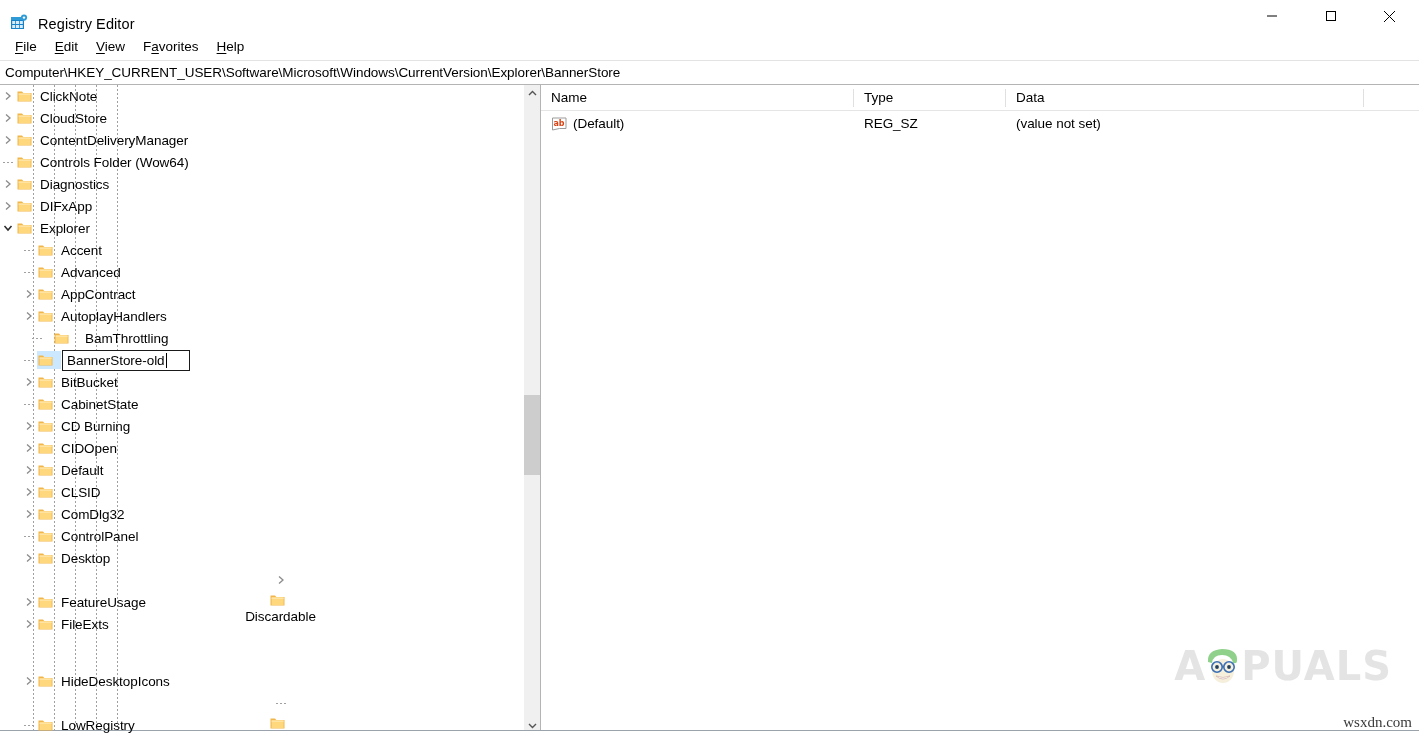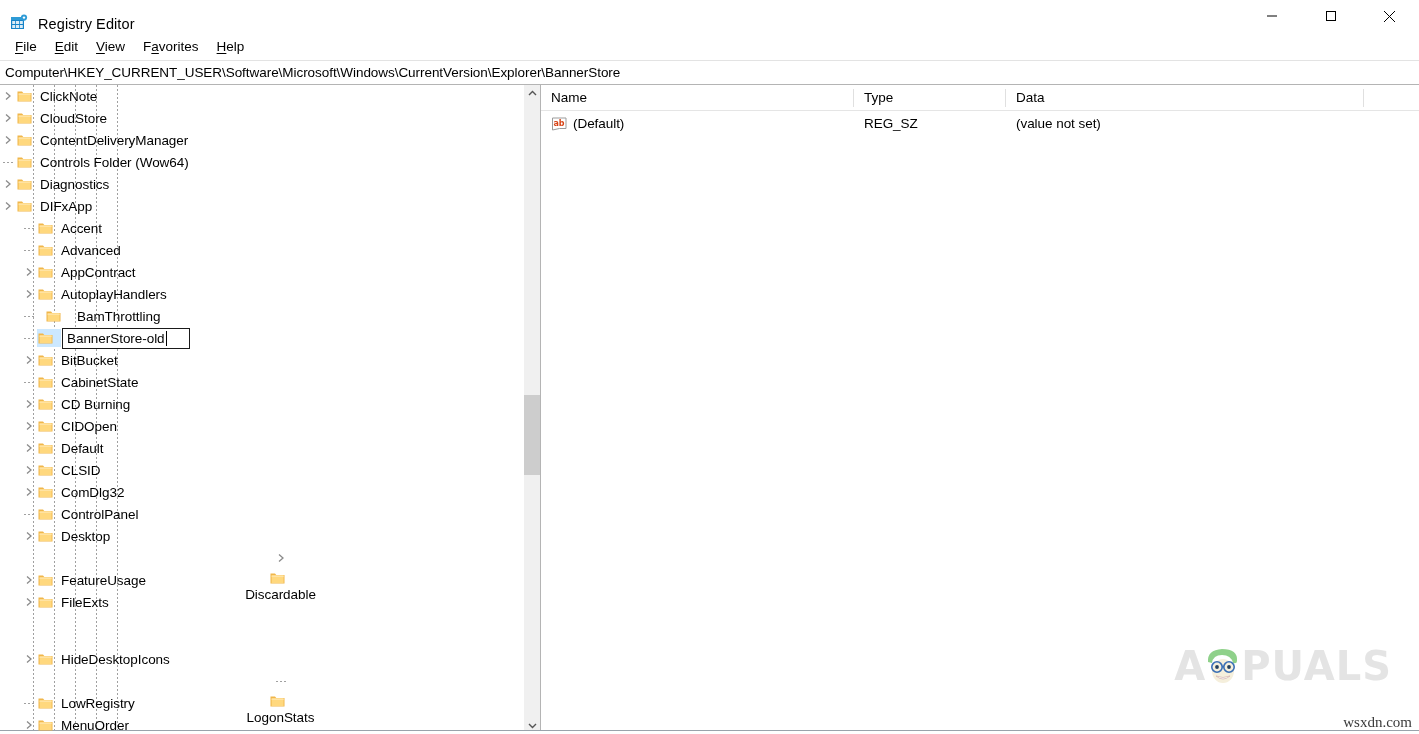--- a/index.html
+++ b/index.html
@@ -352,20 +352,35 @@
             </div>
             <div class="folder-wrap">
               <div class="folder"><svg width="15" height="14" viewBox="0 0 15 14">
                   <path d="M0.5 2.5 L5 2.5 L6.3 4 L14.5 4 L14.5 12.5 L0.5 12.5 Z" fill="#f0b64a"></path>
                   <path d="M1.6 4.4 L13.6 4.4 L13.6 12 L1.6 12 Z" fill="#ffd87e"></path>
                   <path d="M1.6 4.4 L13.6 4.4 L13.6 6 L1.6 6 Z" fill="#ffe3a3"></path>
                 </svg></div>
             </div>
             <span class="tlabel">DIFxApp</span>
           </div>
+          <div class="trow" style="padding-left: 0px;">
+            <div class="twist">
+              <svg width="10" height="8" viewBox="0 0 10 8">
+                <polyline points="1.5,2 5,6 8.5,2" fill="none" stroke="#2b2b2b" stroke-width="1.5"></polyline>
+              </svg>
+            </div>
+            <div class="folder-wrap">
+              <div class="folder"><svg width="15" height="14" viewBox="0 0 15 14">
+                  <path d="M0.5 2.5 L5 2.5 L6.3 4 L14.5 4 L14.5 12.5 L0.5 12.5 Z" fill="#f0b64a"></path>
+                  <path d="M1.6 4.4 L13.6 4.4 L13.6 12 L1.6 12 Z" fill="#ffd87e"></path>
+                  <path d="M1.6 4.4 L13.6 4.4 L13.6 6 L1.6 6 Z" fill="#ffe3a3"></path>
+                </svg></div>
+            </div>
+            <span class="tlabel">Explorer</span>
+          </div>
           <div class="trow" style="padding-left: 21px;">
             <div class="tstub"></div>
             <div class="folder-wrap">
               <div class="folder"><svg width="15" height="14" viewBox="0 0 15 14">
                   <path d="M0.5 2.5 L5 2.5 L6.3 4 L14.5 4 L14.5 12.5 L0.5 12.5 Z" fill="#f0b64a"></path>
                   <path d="M1.6 4.4 L13.6 4.4 L13.6 12 L1.6 12 Z" fill="#ffd87e"></path>
                   <path d="M1.6 4.4 L13.6 4.4 L13.6 6 L1.6 6 Z" fill="#ffe3a3"></path>
                 </svg></div>
             </div>
             <span class="tlabel">Accent</span>
@@ -404,21 +419,21 @@
             </div>
             <div class="folder-wrap">
               <div class="folder"><svg width="15" height="14" viewBox="0 0 15 14">
                   <path d="M0.5 2.5 L5 2.5 L6.3 4 L14.5 4 L14.5 12.5 L0.5 12.5 Z" fill="#f0b64a"></path>
                   <path d="M1.6 4.4 L13.6 4.4 L13.6 12 L1.6 12 Z" fill="#ffd87e"></path>
                   <path d="M1.6 4.4 L13.6 4.4 L13.6 6 L1.6 6 Z" fill="#ffe3a3"></path>
                 </svg></div>
             </div>
             <span class="tlabel">AutoplayHandlers</span>
           </div>
-          <div class="trow" style="padding-left: 21px; gap: 8px;">
+          <div class="trow" style="padding-left: 29px; gap: 8px;">
             <div class="tstub"></div>
             <div class="folder-wrap">
               <div class="folder"><svg width="15" height="14" viewBox="0 0 15 14">
                   <path d="M0.5 2.5 L5 2.5 L6.3 4 L14.5 4 L14.5 12.5 L0.5 12.5 Z" fill="#f0b64a"></path>
                   <path d="M1.6 4.4 L13.6 4.4 L13.6 12 L1.6 12 Z" fill="#ffd87e"></path>
                   <path d="M1.6 4.4 L13.6 4.4 L13.6 6 L1.6 6 Z" fill="#ffe3a3"></path>
                 </svg></div>
             </div>
             <span class="tlabel">BamThrottling</span>
           </div>

